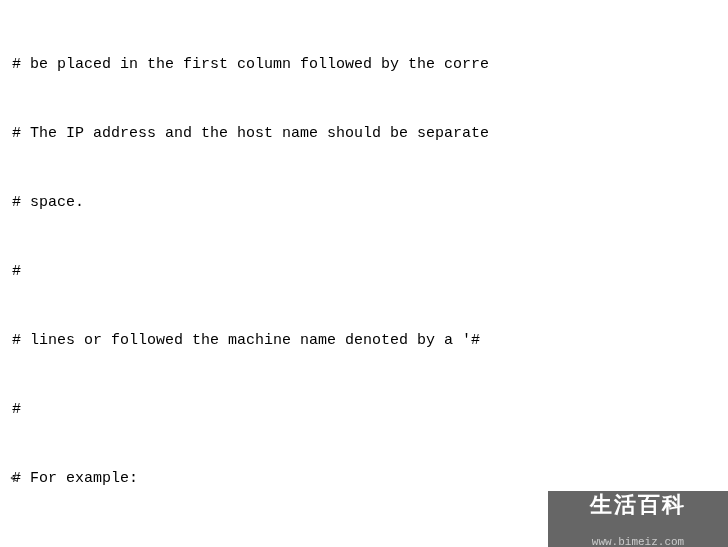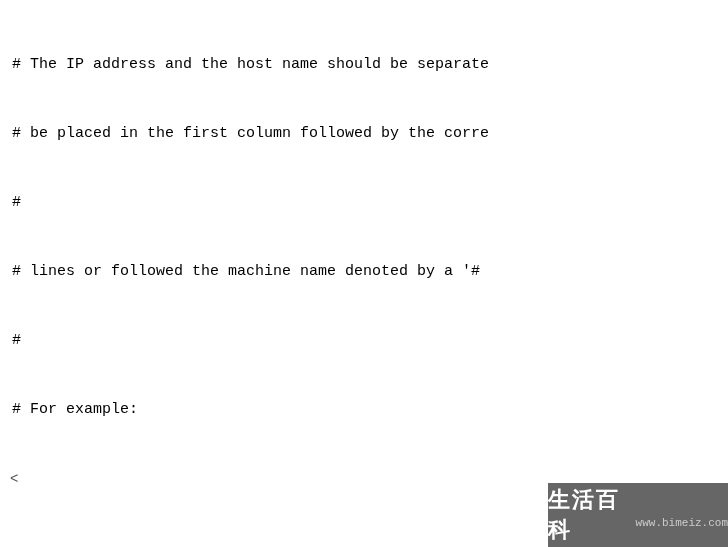--- a/index.html
+++ b/index.html
@@ -40,24 +40,24 @@
       display: block;
       height: 24px;
       line-height: 24px;
     }
 
     .watermark {
       position: absolute;
       bottom: 0;
       right: 0;
       width: 180px;
-      height: 64px;
+      height: 56px;
       background: rgba(0,0,0,0.6);
       display: flex;
-      flex-direction: row;
+      flex-direction: column;
       align-items: center;
       justify-content: center;
       color: #ffffff;
     }
 
     .watermark-main {
       font-family: 'SimSun', serif;
       font-size: 22px;
       color: #ffffff;
       font-weight: bold;
@@ -77,22 +77,23 @@
       color: #555;
       font-size: 14px;
       font-family: 'Courier New', monospace;
     }
   </style>
 </head>
 <body>
 
 <div class="editor-container">
   <div class="text-area">
+    <span class="line"># be placed in the first column followed by the corre</span>
     <span class="line"># The IP address and the host name should be separate</span>
-    <span class="line"># be placed in the first column followed by the corre</span>
+    <span class="line"># space.</span>
     <span class="line">#</span>
     <span class="line"># lines or followed the machine name denoted by a '#</span>
     <span class="line">#</span>
     <span class="line"># For example:</span>
     
     
     
     
     
     

